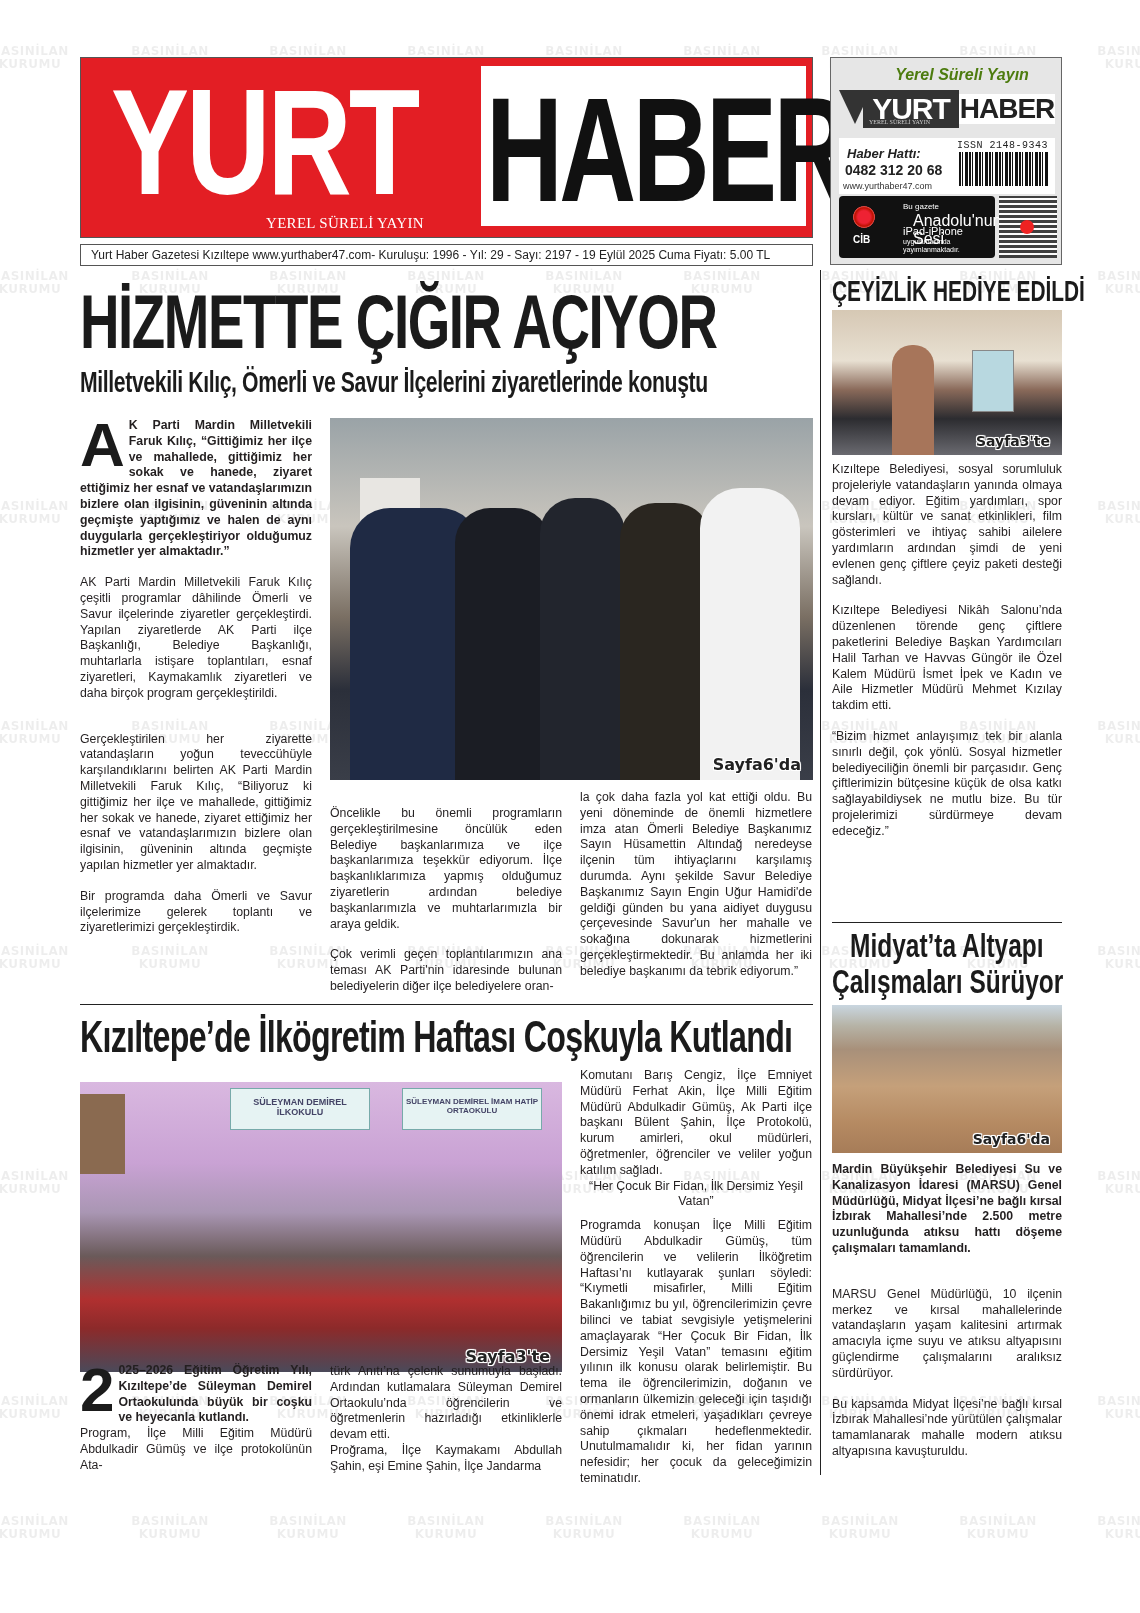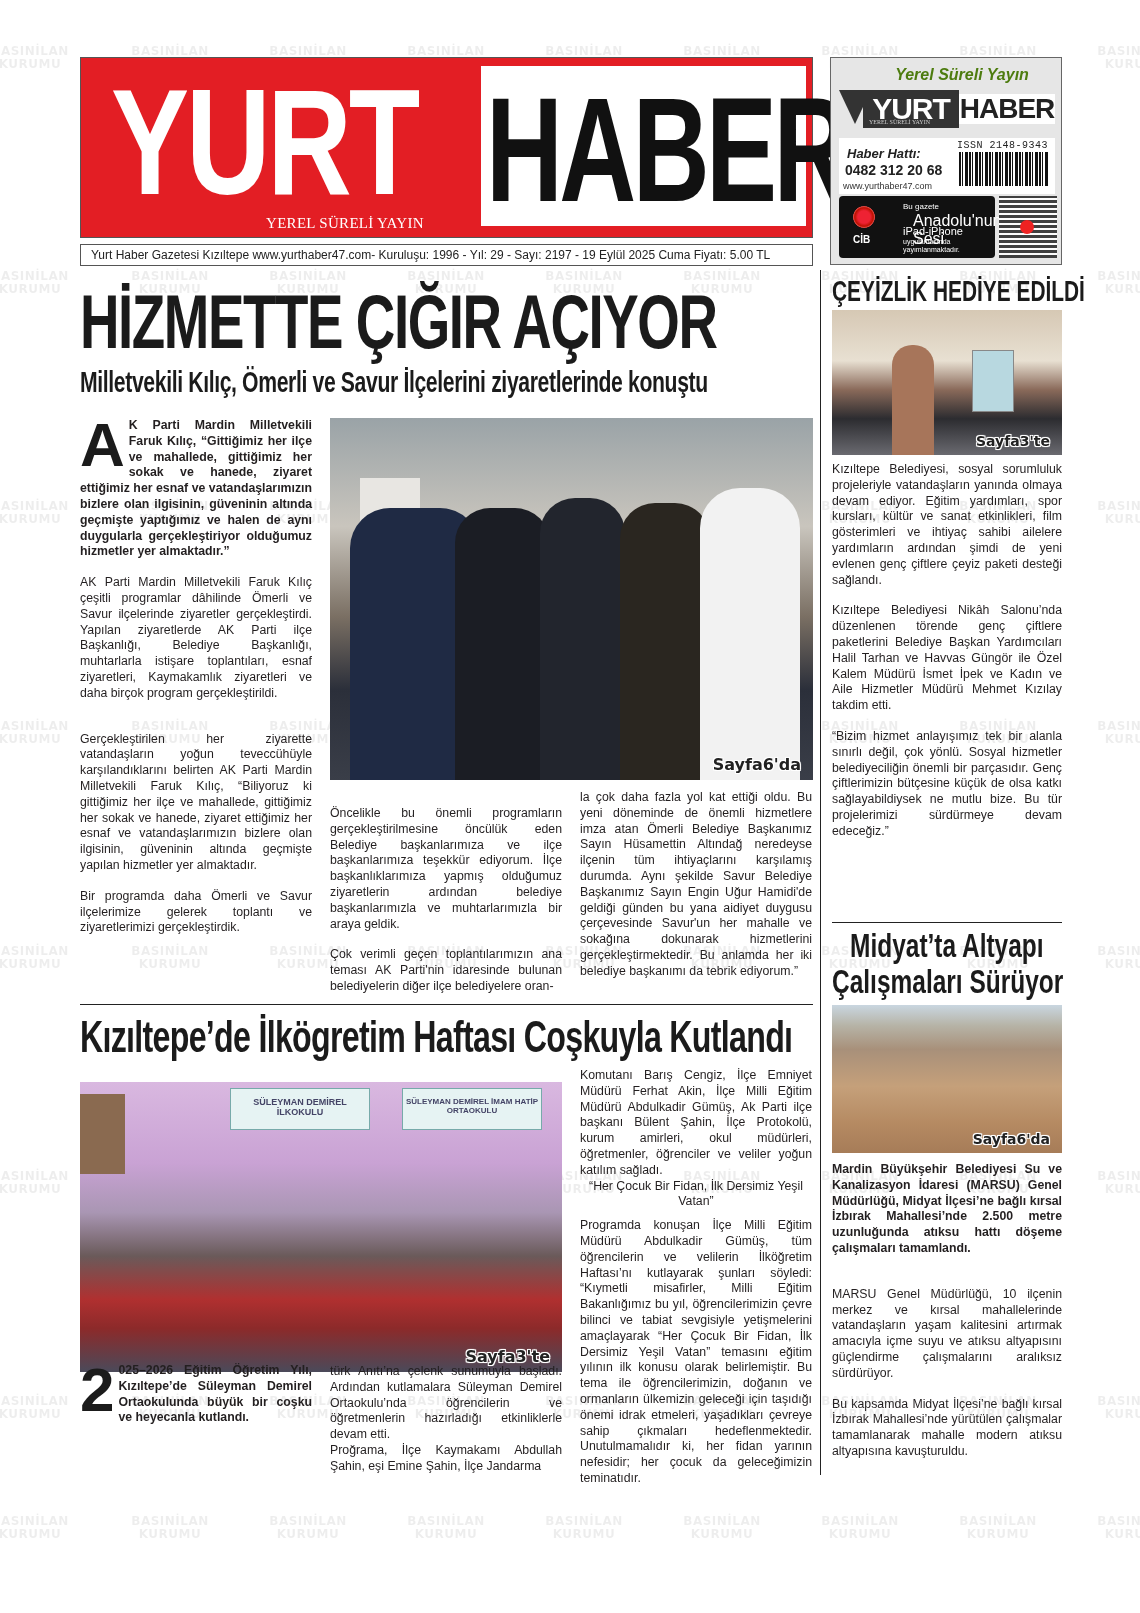--- a/index.html
+++ b/index.html
@@ -430,20 +430,21 @@
   <div class="abs" style="left:150px; top:6px; width:140px; height:42px; background:#e6f3f3; border:1px solid #7aa; font-size:9px; font-weight:bold; color:#446; text-align:center; padding-top:8px; box-sizing:border-box;">SÜLEYMAN DEMİREL İLKOKULU</div>
   <div class="abs" style="left:322px; top:6px; width:140px; height:42px; background:#e6f3f3; border:1px solid #7aa; font-size:8px; font-weight:bold; color:#446; text-align:center; padding-top:8px; box-sizing:border-box;">SÜLEYMAN DEMİREL İMAM HATİP ORTAOKULU</div>
   <div class="abs" style="left:0; top:12px; width:45px; height:80px; background:#8a6a50;"></div>
   <div class="sayfa">Sayfa3'te</div>
 </div>
 
 <div class="abs col-text" style="left:80px; top:1363px; width:232px;">
   <p class="lead" style="margin-bottom:0">
     <span class="dropcap">2</span><span>025–2026 Eğitim Öğretim Yılı, Kızıltepe’de Süleyman Demirel Ortaokulunda büyük bir coşku ve heyecanla kutlandı.</span>
   </p>
+  <p>Program, İlçe Milli Eğitim Müdürü Abdulkadir Gümüş ve ilçe protokolünün Ata-</p>
 </div>
 <div class="abs col-text" style="left:330px; top:1364px; width:232px;">
   <p style="margin-bottom:0">türk Anıtı’na çelenk sunumuyla başladı. Ardından kutlamalara Süleyman Demirel Ortaokulu’nda öğrencilerin ve öğretmenlerin hazırladığı etkinliklerle devam etti.</p>
   <p>Proğrama, İlçe Kaymakamı Abdullah Şahin, eşi Emine Şahin, İlçe Jandarma</p>
 </div>
 <div class="abs col-text" style="left:580px; top:1068px; width:232px;">
   <p style="margin-bottom:0">Komutanı Barış Cengiz, İlçe Emniyet Müdürü Ferhat Akin, İlçe Milli Eğitim Müdürü Abdulkadir Gümüş, Ak Parti ilçe başkanı Bülent Şahin, İlçe Protokolü, kurum amirleri, okul müdürleri, öğretmenler, öğrenciler ve veliler yoğun katılım sağladı.</p>
   <p style="margin-bottom:8px; text-align:center">“Her Çocuk Bir Fidan, İlk Dersimiz Yeşil Vatan”</p>
   <p>Programda konuşan İlçe Milli Eğitim Müdürü Abdulkadir Gümüş, tüm öğrencilerin ve velilerin İlköğretim Haftası’nı kutlayarak şunları söyledi: “Kıymetli misafirler, Milli Eğitim Bakanlığımız bu yıl, öğrencilerimizin çevre bilinci ve tabiat sevgisiyle yetişmelerini amaçlayarak “Her Çocuk Bir Fidan, İlk Dersimiz Yeşil Vatan” temasını eğitim yılının ilk konusu olarak belirlemiştir. Bu tema ile öğrencilerimizin, doğanın ve ormanların ülkemizin geleceği için taşıdığı önemi idrak etmeleri, yaşadıkları çevreye sahip çıkmaları hedeflenmektedir. Unutulmamalıdır ki, her fidan yarının nefesidir; her çocuk da geleceğimizin teminatıdır.</p>
 </div>

